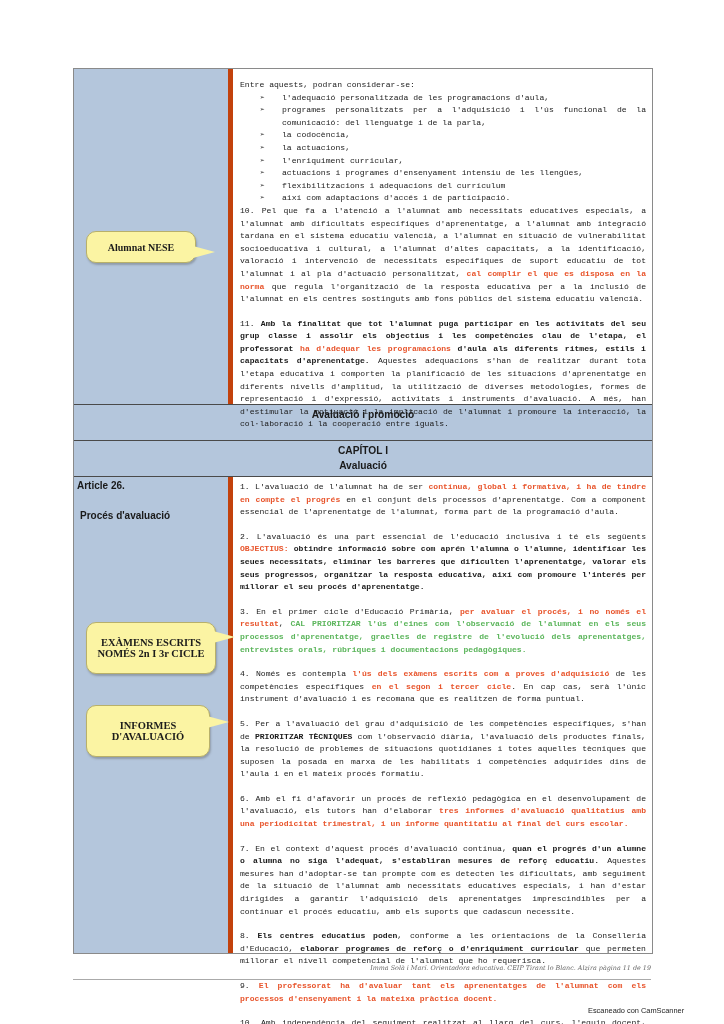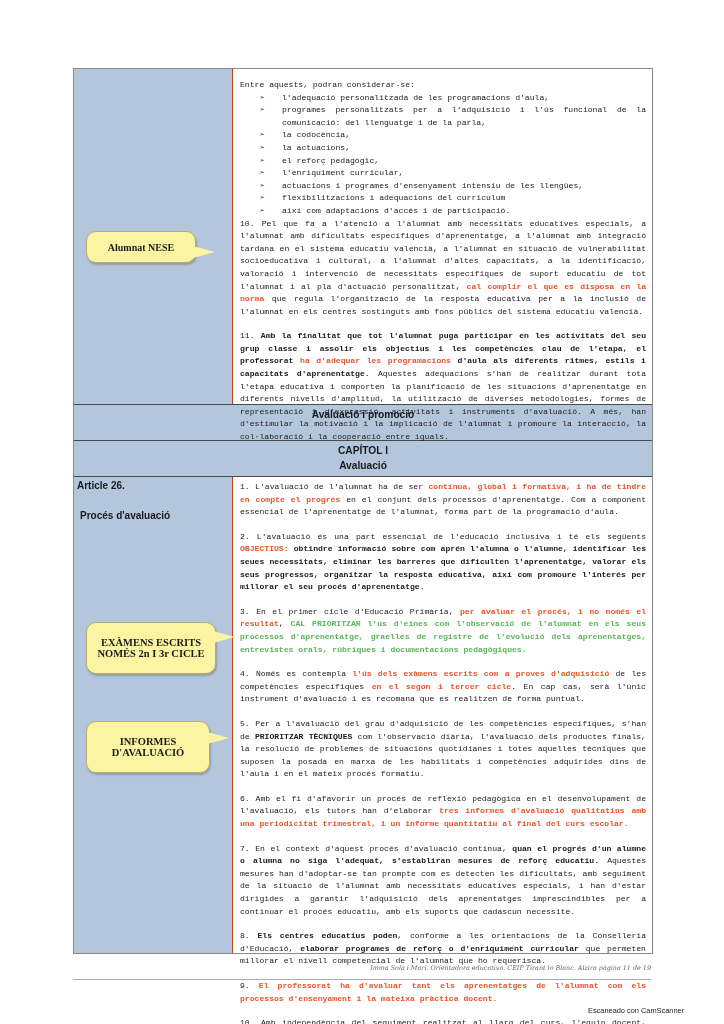--- a/index.html
+++ b/index.html
@@ -6,21 +6,21 @@
     body {
       width: 724px; height: 1024px; background: #ffffff; position: relative;
       font-family: "Liberation Sans", sans-serif; color: #1a1a1a; overflow: hidden;
     }
     .page-table {
       position: absolute; left: 73px; top: 68px; width: 578px;
       border: 1px solid #8a8a8a; border-collapse: collapse;
     }
     .row { display: flex; width: 100%; }
     .left-col {
-      width: 159px; flex: none; background: #b4c6dc; border-right: 1px solid #c2410c;
+      width: 159px; flex: none; background: #b4c6dc; border-right: 5px solid #c2410c;
       position: relative; box-sizing: border-box;
     }
     .right-col {
       flex: 1; background: #ffffff; box-sizing: border-box;
       padding: 3px 6px 3px 7px;
       font-size: 8.1px; line-height: 12.6px; text-align: justify; font-family: Liberation Mono, monospace;
     }
     .right-col p { margin: 0 0 12px 0; }
     .right-col p:last-child { margin-bottom: 10px; }
     .title-row {
@@ -74,21 +74,20 @@
         <span class="tail" style="right:-20px; top:14px;"></span>
       </div>
     </div>
     <div class="right-col" style="padding-top:10px;">
       <div>Entre aquests, podran considerar-se:</div>
       <ul class="bullets" style="">
         <li>l'adequació personalitzada de les programacions d'aula,</li>
         <li>programes personalitzats per a l'adquisició i l'ús funcional de la comunicació: del llenguatge i de la parla,</li>
         <li>la codocència,</li>
         <li>la actuacions,</li>
-        <li>el reforç pedagògic,</li>
         <li>l'enriquiment curricular,</li>
         <li>actuacions i programes d'ensenyament intensiu de les llengües,</li>
         <li>flexibilitzacions i adequacions del currículum</li>
         <li>així com adaptacions d'accés i de participació.</li>
       </ul>
       <p>
         <span>10. Pel que fa a l'atenció a l'alumnat amb necessitats educatives especials, a l'alumnat amb dificultats específiques d'aprenentatge, a l'alumnat amb integració tardana en el sistema educatiu valencià, a l'alumnat en situació de vulnerabilitat socioeducativa i cultural, a l'alumnat d'altes capacitats, a la identificació, valoració i intervenció de necessitats específiques de suport educatiu de tot l'alumnat i al pla d'actuació personalitzat, </span><span class="orange">cal complir el que es disposa en la norma</span><span> que regula l'organització de la resposta educativa per a la inclusió de l'alumnat en els centres sostinguts amb fons públics del sistema educatiu valencià.</span>
       </p>
       <p>
         <span>11. </span><span class="bold">Amb la finalitat que tot l'alumnat puga participar en les activitats del seu grup classe i assolir els objectius i les competències clau de l'etapa, el professorat </span><span class="orange">ha d'adequar les programacions</span><span class="bold"> d'aula als diferents ritmes, estils i capacitats d'aprenentatge.</span><span> Aquestes adequacions s'han de realitzar durant tota l'etapa educativa i comporten la planificació de les situacions d'aprenentatge en diferents nivells d'amplitud, la utilització de diverses metodologies, formes de representació i d'expressió, activitats i instruments d'avaluació. A més, han d'estimular la motivació i la implicació de l'alumnat i promoure la interacció, la col·laboració i la cooperació entre iguals.</span>
@@ -110,21 +109,21 @@
       <div class="article-label" style="top:3px;">Article 26.</div>
       <div class="article-label" style="top:33px; left:6px;">Procés d'avaluació</div>
 
 
       <div class="bubble" style="left:12px; top:145px; width:130px; height:52px; font-size:10.5px; font-weight:bold;">
         <span>EXÀMENS ESCRITS</span>
         <span>NOMÉS 2n I 3r CICLE</span>
         <span class="tail" style="right:-20px; top:8px;"></span>
       </div>
 
-      <div class="bubble" style="left:12px; top:244px; width:124px; height:52px; font-size:10.5px; font-weight:bold;">
+      <div class="bubble" style="left:12px; top:228px; width:124px; height:52px; font-size:10.5px; font-weight:bold;">
         <span>INFORMES</span>
         <span>D'AVALUACIÓ</span>
         <span class="tail" style="right:-20px; top:10px;"></span>
       </div>
     </div>
 
     <div class="right-col" style="padding-top:4px;">
       <p>
         <span>1. L'avaluació de l'alumnat ha de ser </span><span class="orange">contínua, global i formativa, i ha de tindre en compte el progrés</span><span> en el conjunt dels processos d'aprenentatge. Com a component essencial de l'aprenentatge de l'alumnat, forma part de la programació d'aula.</span>
       </p>

